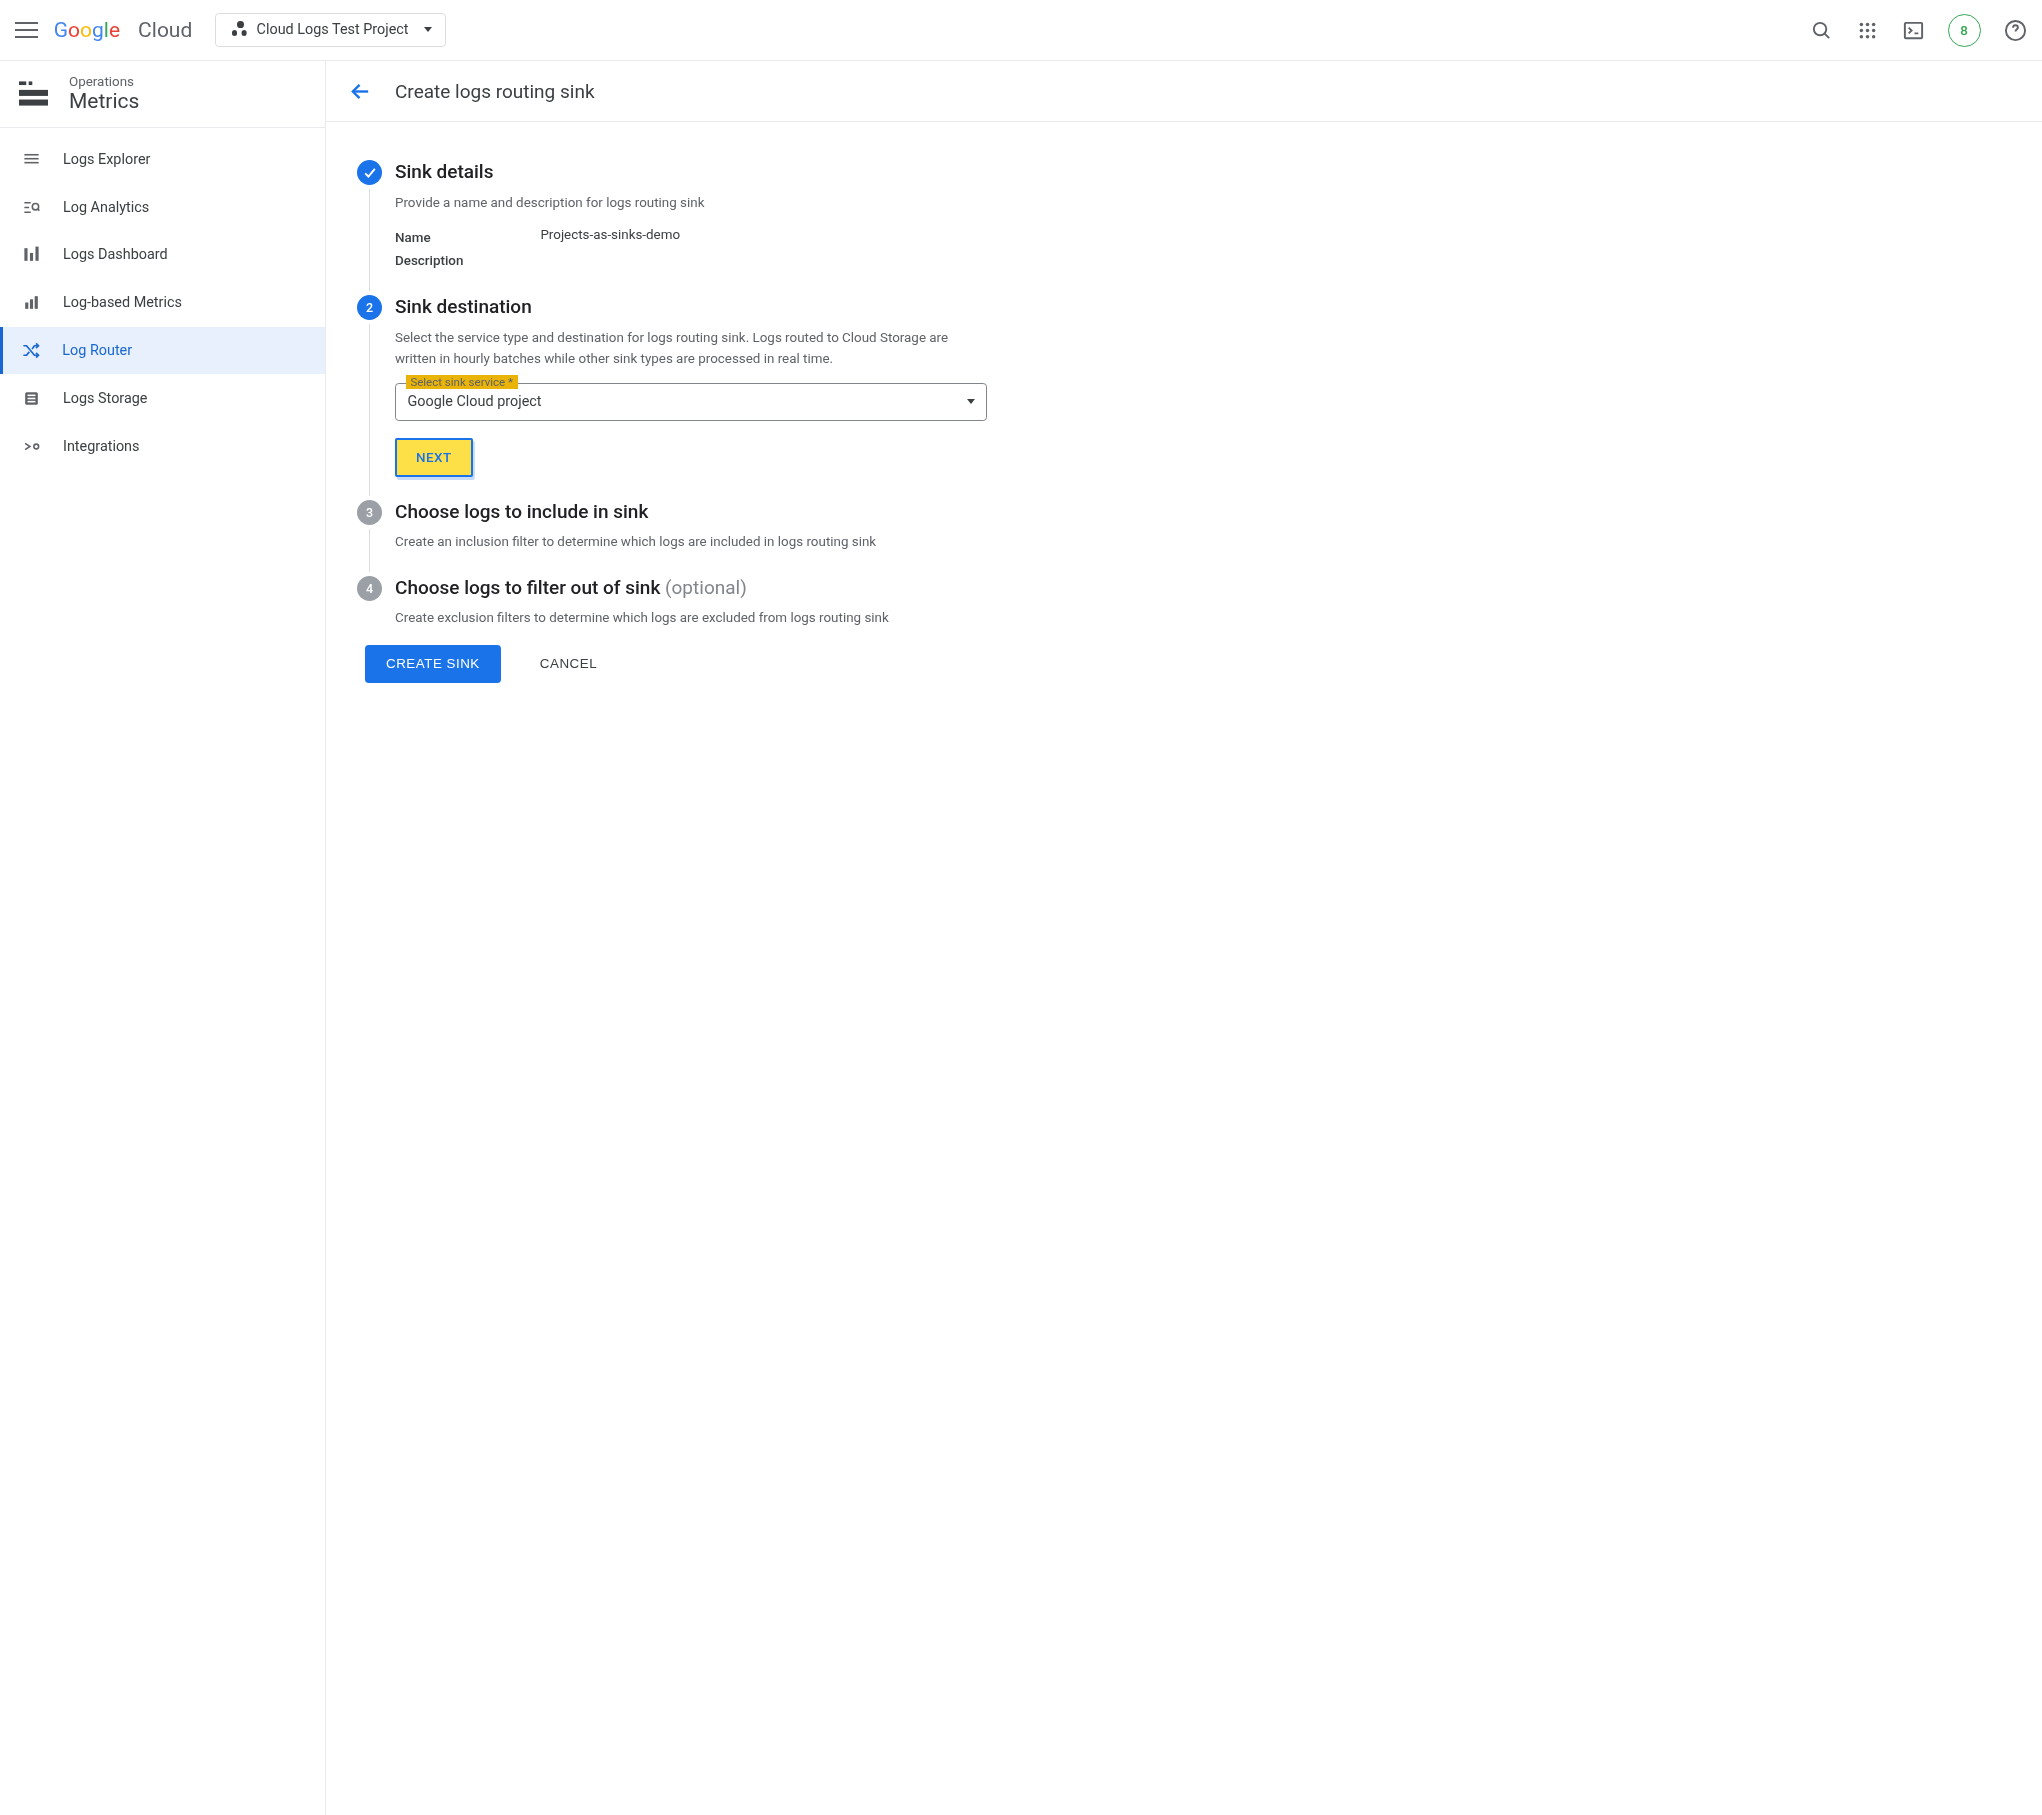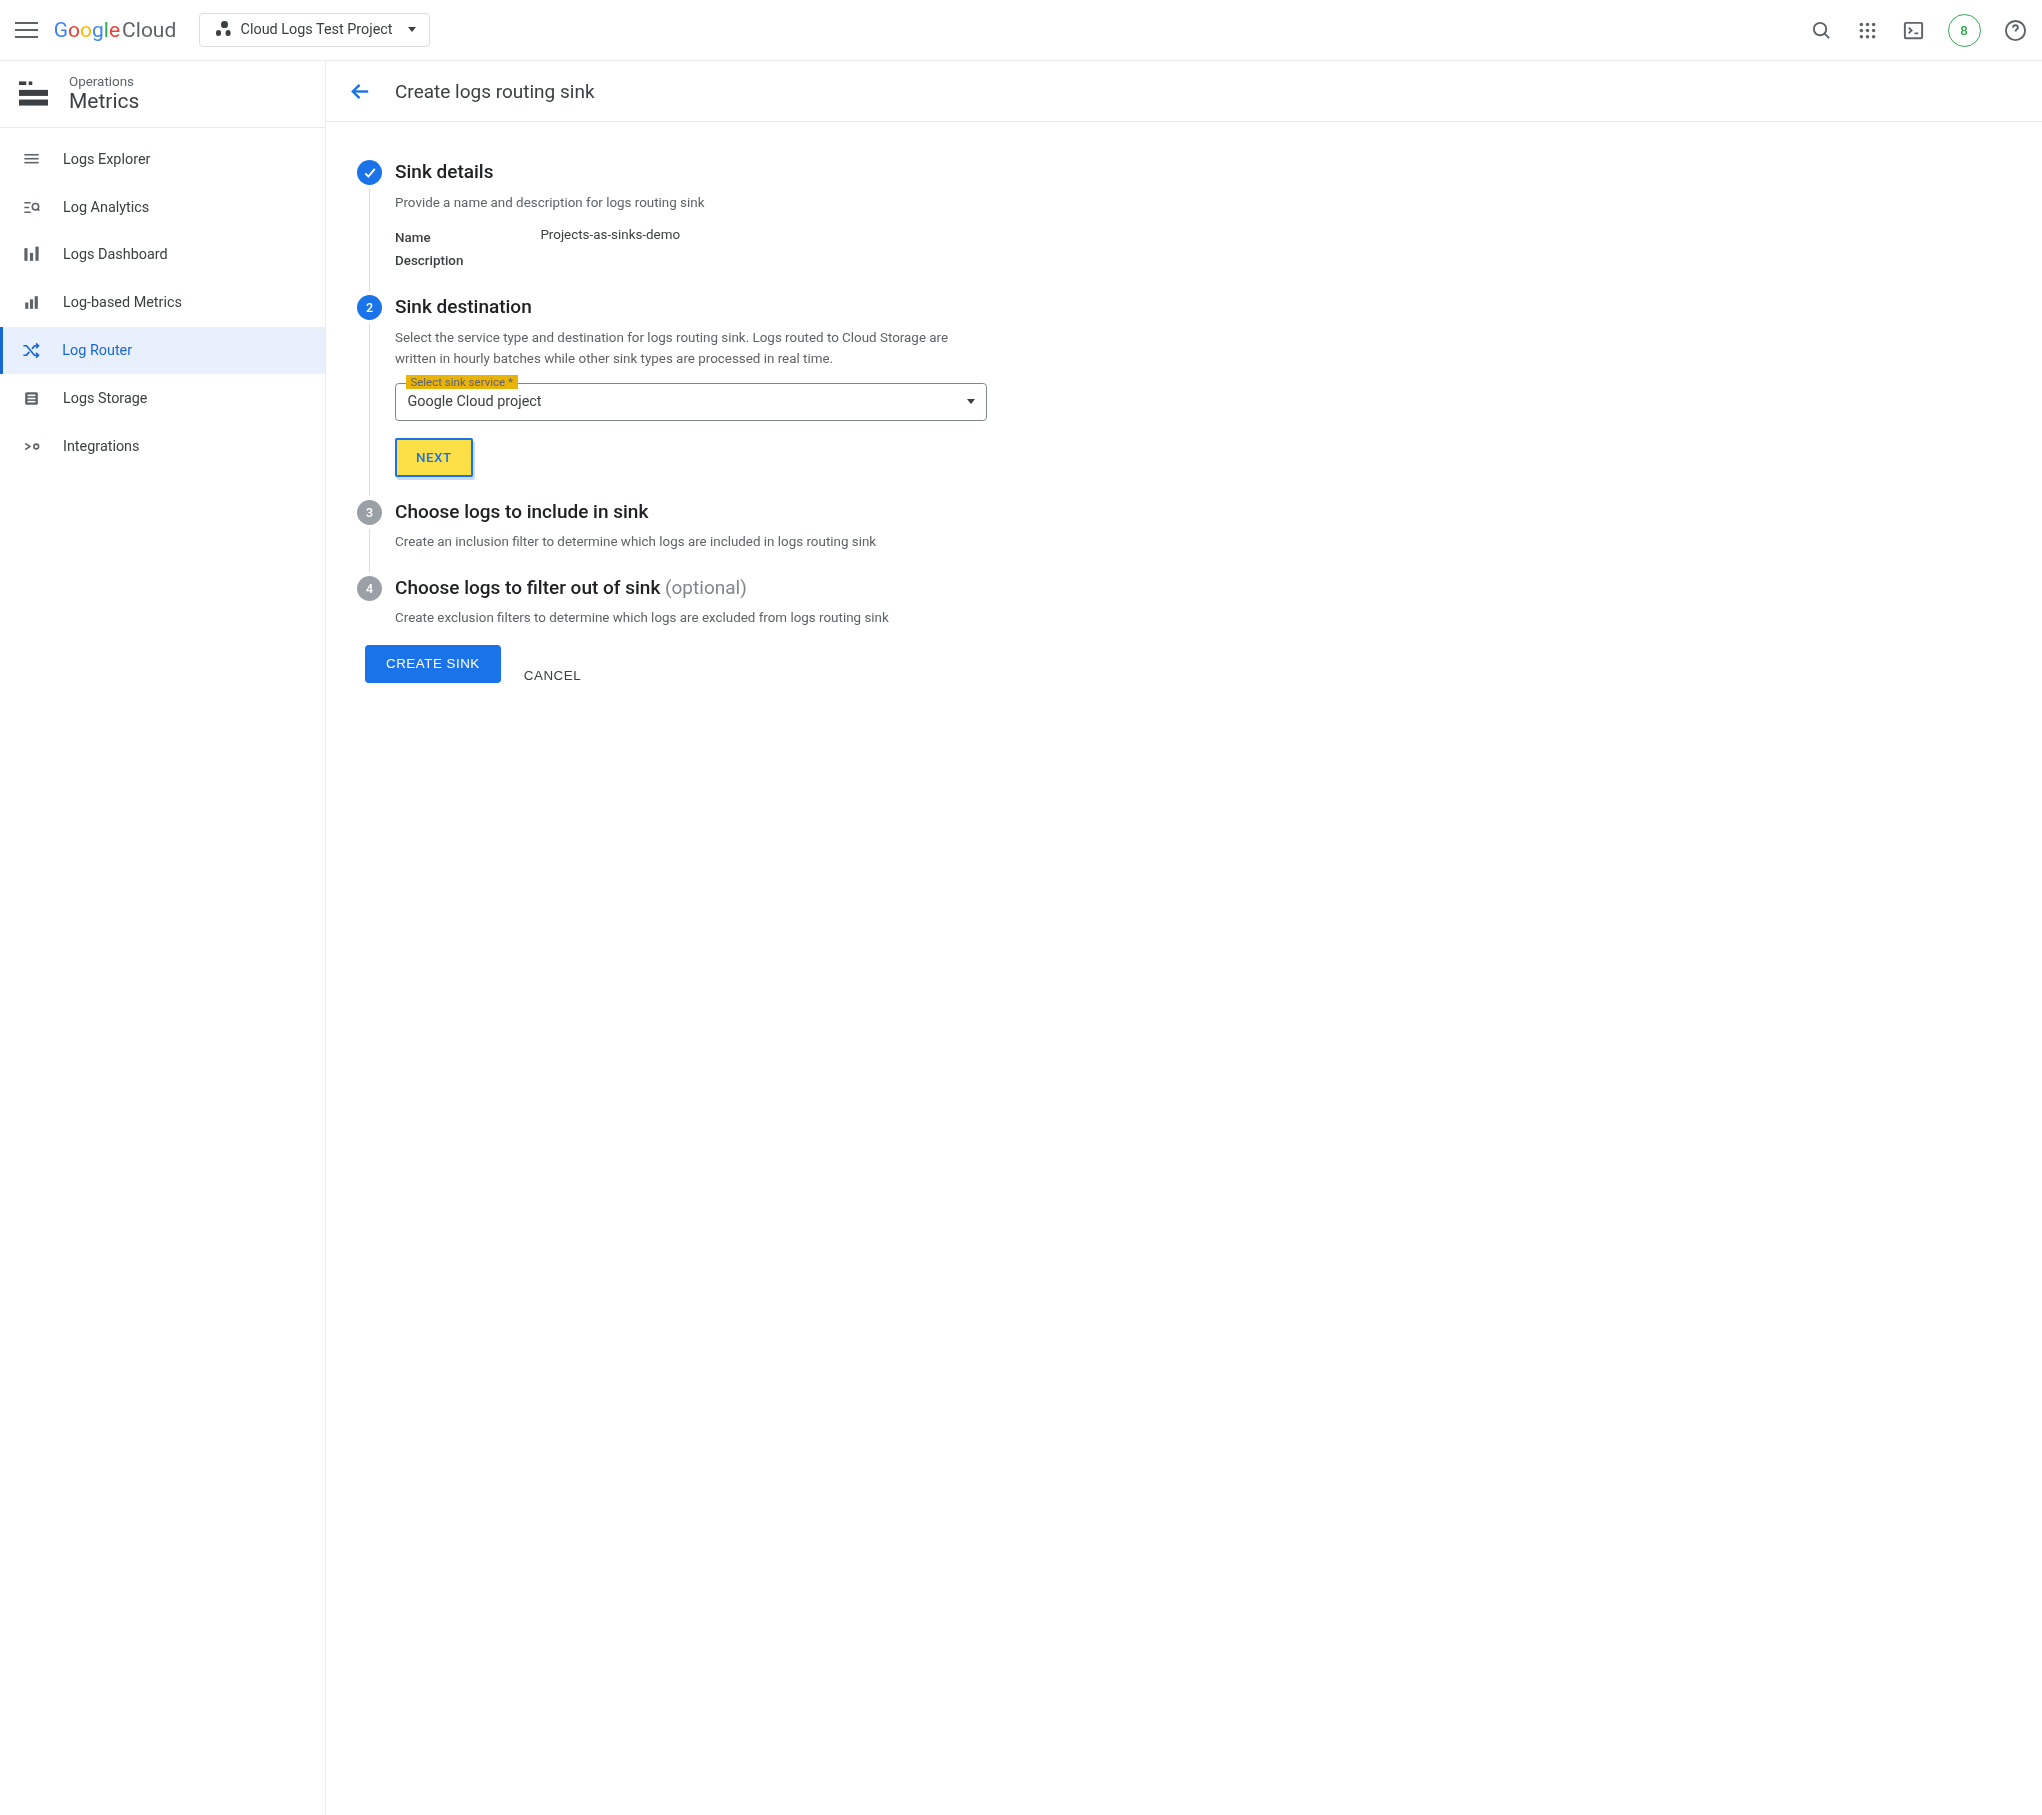--- a/index.html
+++ b/index.html
@@ -5,21 +5,21 @@
 * { box-sizing: border-box; margin: 0; padding: 0; }
 body { font-family: 'Google Sans', Roboto, Arial, sans-serif; color: #3c4043; background: #fff; font-size: 13.4px; }
 
 
 .top-header { display: flex; align-items: center; height: 61px; padding: 0 15.4px; border-bottom: 1px solid #e8eaed; }
 .hamburger { width: 23px; height: 23px; margin-right: 15.4px; cursor: pointer; display: flex; flex-direction: column; justify-content: center; gap: 4.8px; }
 .hamburger span { display: block; height: 1.9px; background: #5f6368; }
 .logo { display: flex; align-items: center; margin-right: 23px; font-size: 21px; }
 .logo .g1 { color: #4285F4; } .logo .g2 { color: #EA4335; } .logo .g3 { color: #FBBC05; }
 .logo .g4 { color: #4285F4; } .logo .g5 { color: #34A853; } .logo .g6 { color: #EA4335; }
-.logo .cloud { color: #5f6368; margin-left: 2px; font-weight: 400; }
+.logo .cloud { color: #5f6368; margin-left: 18px; font-weight: 400; }
 .project-selector { display: flex; align-items: center; border: 1px solid #dadce0; border-radius: 3.8px; padding: 7.7px 13.4px; cursor: pointer; font-size: 14.4px; color: #3c4043; gap: 9.6px; }
 .project-selector .dots { width: 17.3px; height: 17.3px; position: relative; }
 .project-selector .dots::before { content:''; position:absolute; width:6.7px; height:6.7px; background:#3c4043; border-radius:50%; top:0; left:7.7px; }
 .project-selector .dots::after { content:''; position:absolute; width:5.8px; height:5.8px; background:#3c4043; border-radius:50%; top:8.6px; left:1.9px; box-shadow: 9.6px 0 0 #3c4043; }
 .project-selector .caret { border-left: 4.8px solid transparent; border-right: 4.8px solid transparent; border-top: 5.8px solid #3c4043; margin-left: 5.8px; }
 .header-spacer { flex: 1; }
 .header-icons { display: flex; align-items: center; gap: 23px; }
 .header-icon { width: 23px; height: 23px; cursor: pointer; color: #5f6368; display:flex; align-items:center; justify-content:center; }
 .badge-ring { width: 33px; height: 33px; border: 1.9px solid #34A853; border-radius: 50%; display: flex; align-items: center; justify-content: center; color: #34A853; font-weight: 500; font-size: 13.4px; cursor:pointer; }
 
@@ -59,21 +59,21 @@
 .field-wrap { position: relative; border: 1px solid #80868b; border-radius: 3.8px; margin-bottom: 17.3px; background:#fff; }
 .field-wrap .field-label { position: absolute; top: -8.6px; left: 9.6px; background: #eab308; padding: 0 4.8px; font-size: 11.5px; color: #5f6368; }
 .field-wrap .field-body { display: flex; align-items: center; padding: 9.6px 11.5px; }
 .field-wrap input { border: none; outline: none; flex: 1; font-size: 14.4px; color: #3c4043; background:transparent; font-family:inherit; }
 .field-wrap .field-caret { border-left: 4.8px solid transparent; border-right: 4.8px solid transparent; border-top: 5.8px solid #3c4043; }
 .field-wrap .browse { color: #1a73e8; font-weight: 500; letter-spacing: 0.5px; cursor: pointer; font-size: 13.4px; }
 .highlight-box { border: 2.9px solid #f29900; border-radius: 2.9px; padding: 9.6px 7.7px 7.7px; margin-bottom: 21px; }
 
 .next-btn { display:inline-block; border: 2.9px solid #1a73e8; color: #1a73e8; padding: 9.6px 19px; font-size: 13.4px; font-weight: 500; letter-spacing: 0.5px; cursor: pointer; background: #fde047; border-radius: 1.9px; box-shadow: 1.9px 2.9px 0 rgba(26,115,232,0.25); }
 
-.footer-actions { display: flex; align-items: flex-end; gap: 23px; padding-left: 8px; margin-top: 15.4px; }
+.footer-actions { display: flex; align-items: center; gap: 39px; padding-left: 8px; margin-top: 15.4px; }
 .btn-primary { background: #1a73e8; color: #fff; padding: 11.5px 21px; border-radius: 3.8px; font-size: 13.4px; font-weight: 500; letter-spacing: 0.5px; cursor: pointer; border:none; }
 .btn-text { color: #3c4043; font-size: 13.4px; font-weight: 500; letter-spacing: 0.5px; cursor: pointer; background:none; border:none; }
 </style>
 </head>
 <body>
 
 <div class="top-header">
   <div class="hamburger">
       <span></span>
       <span></span>

